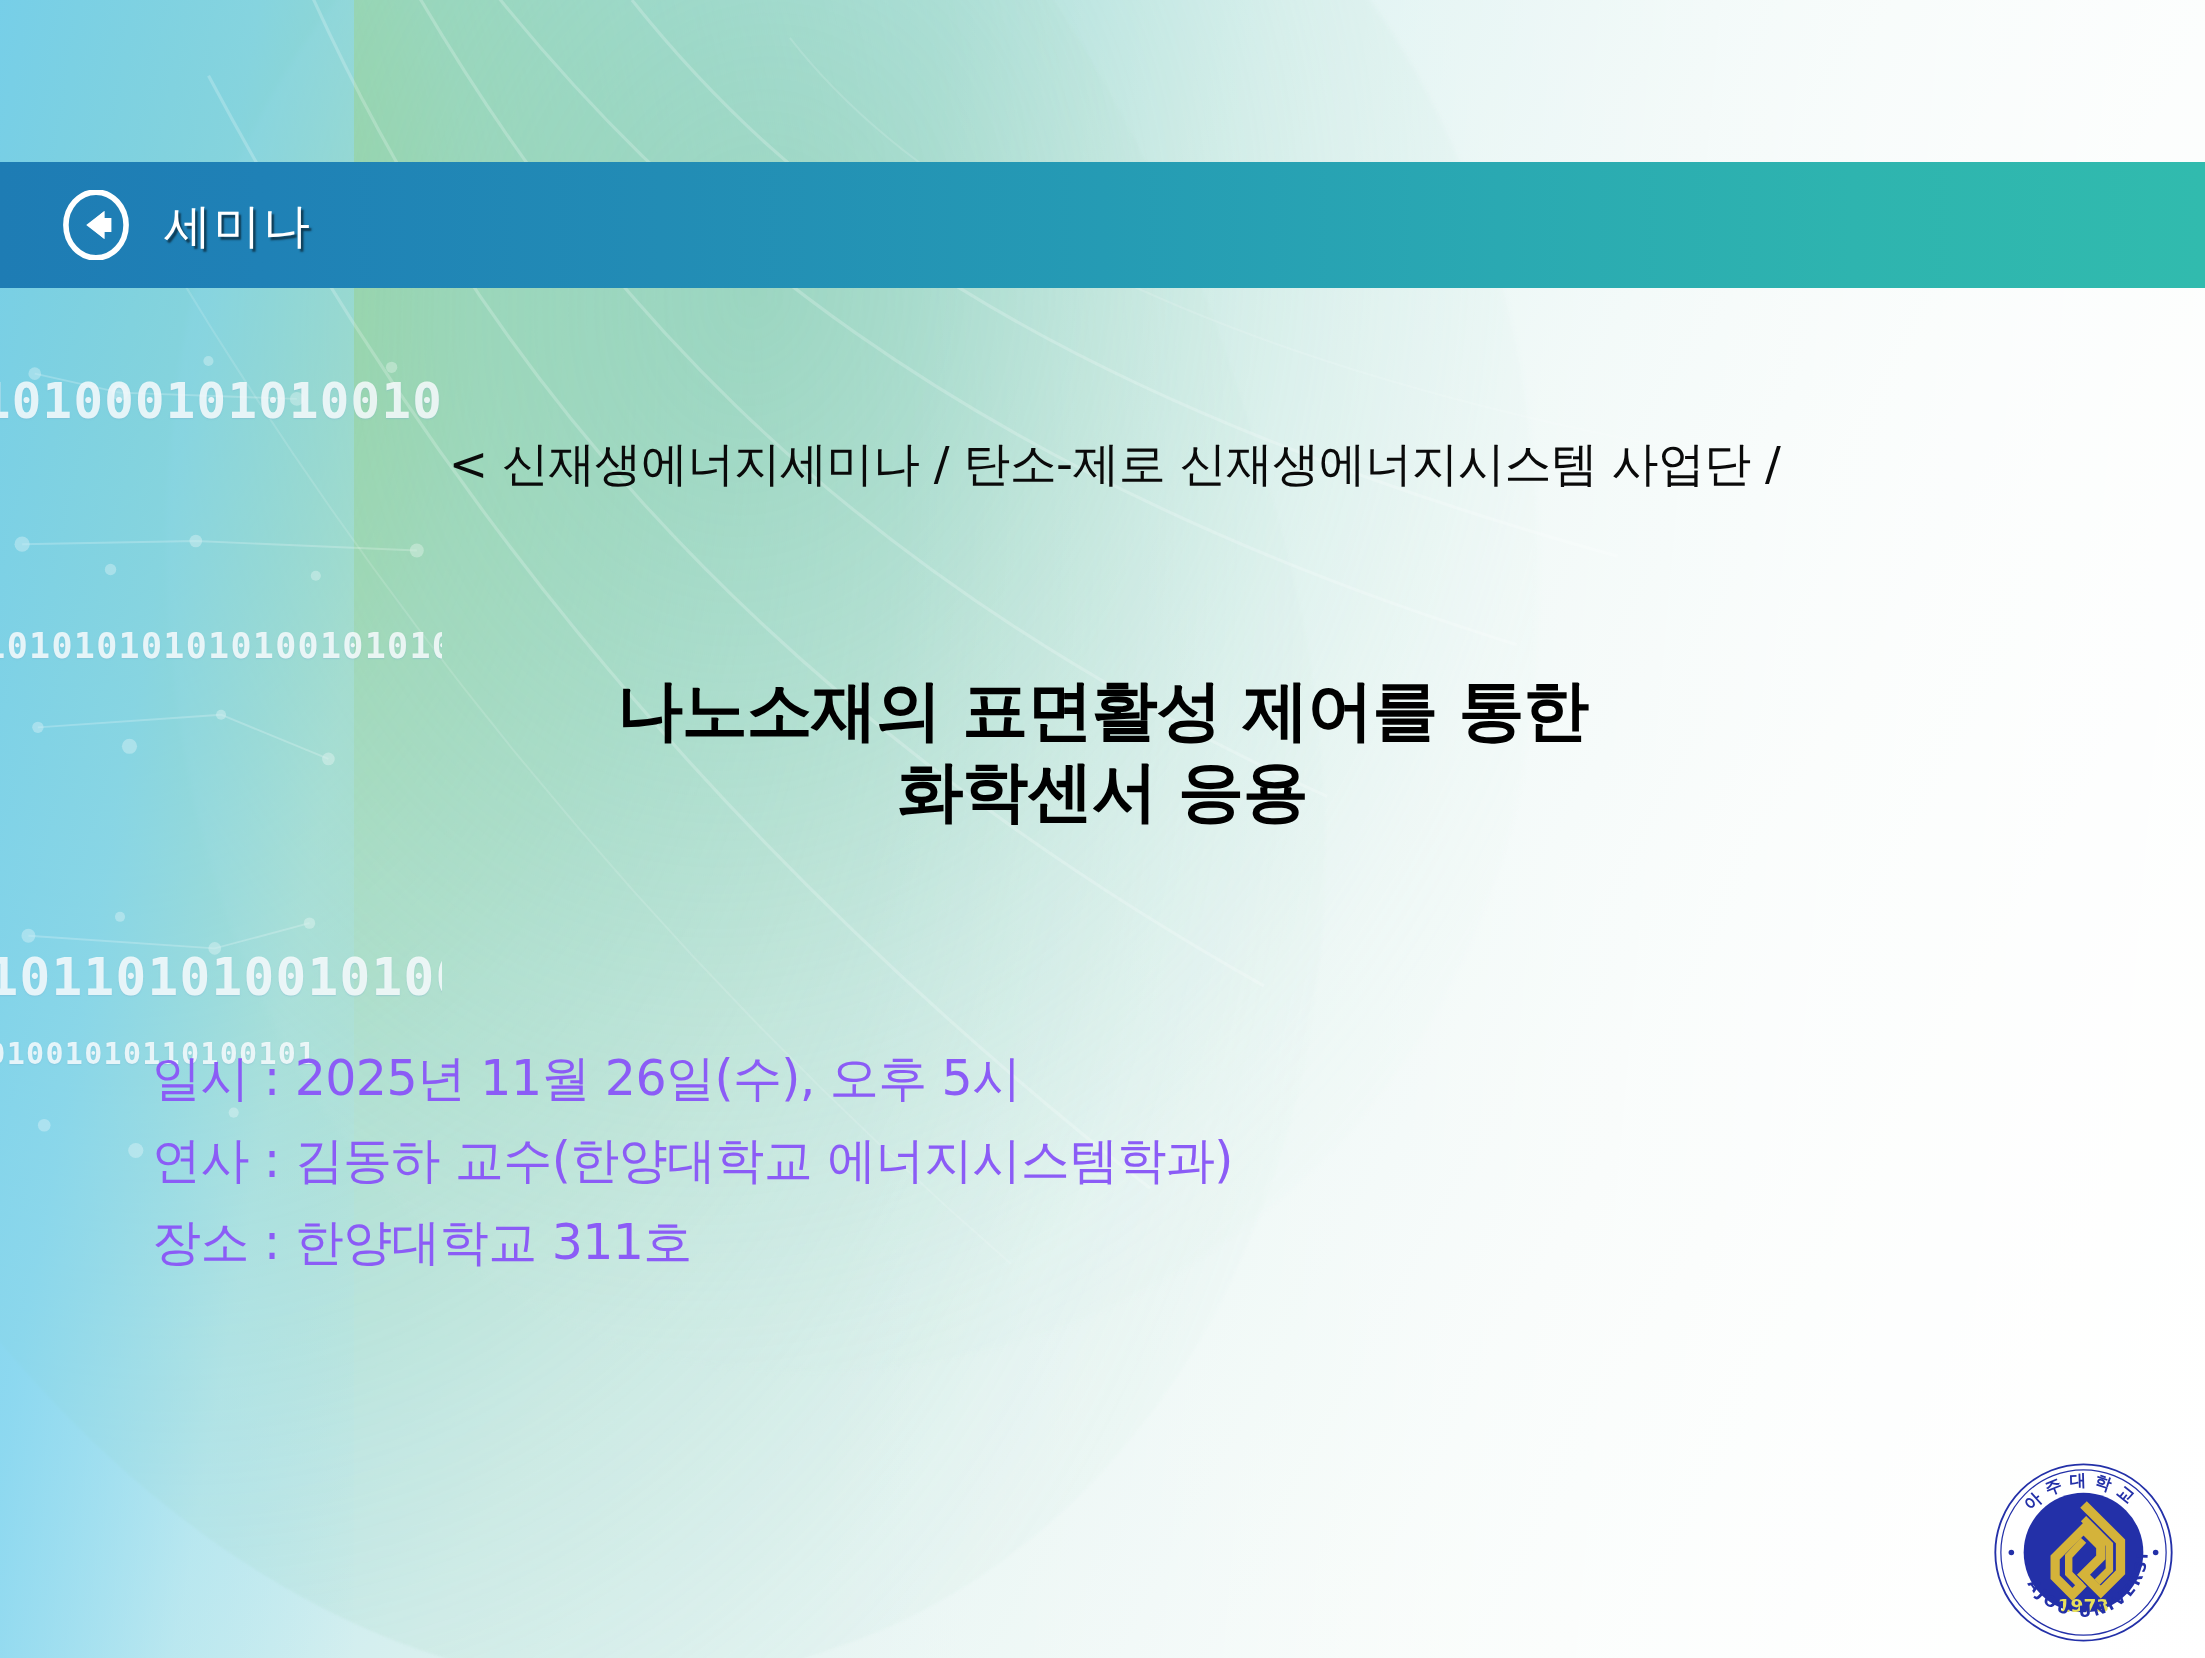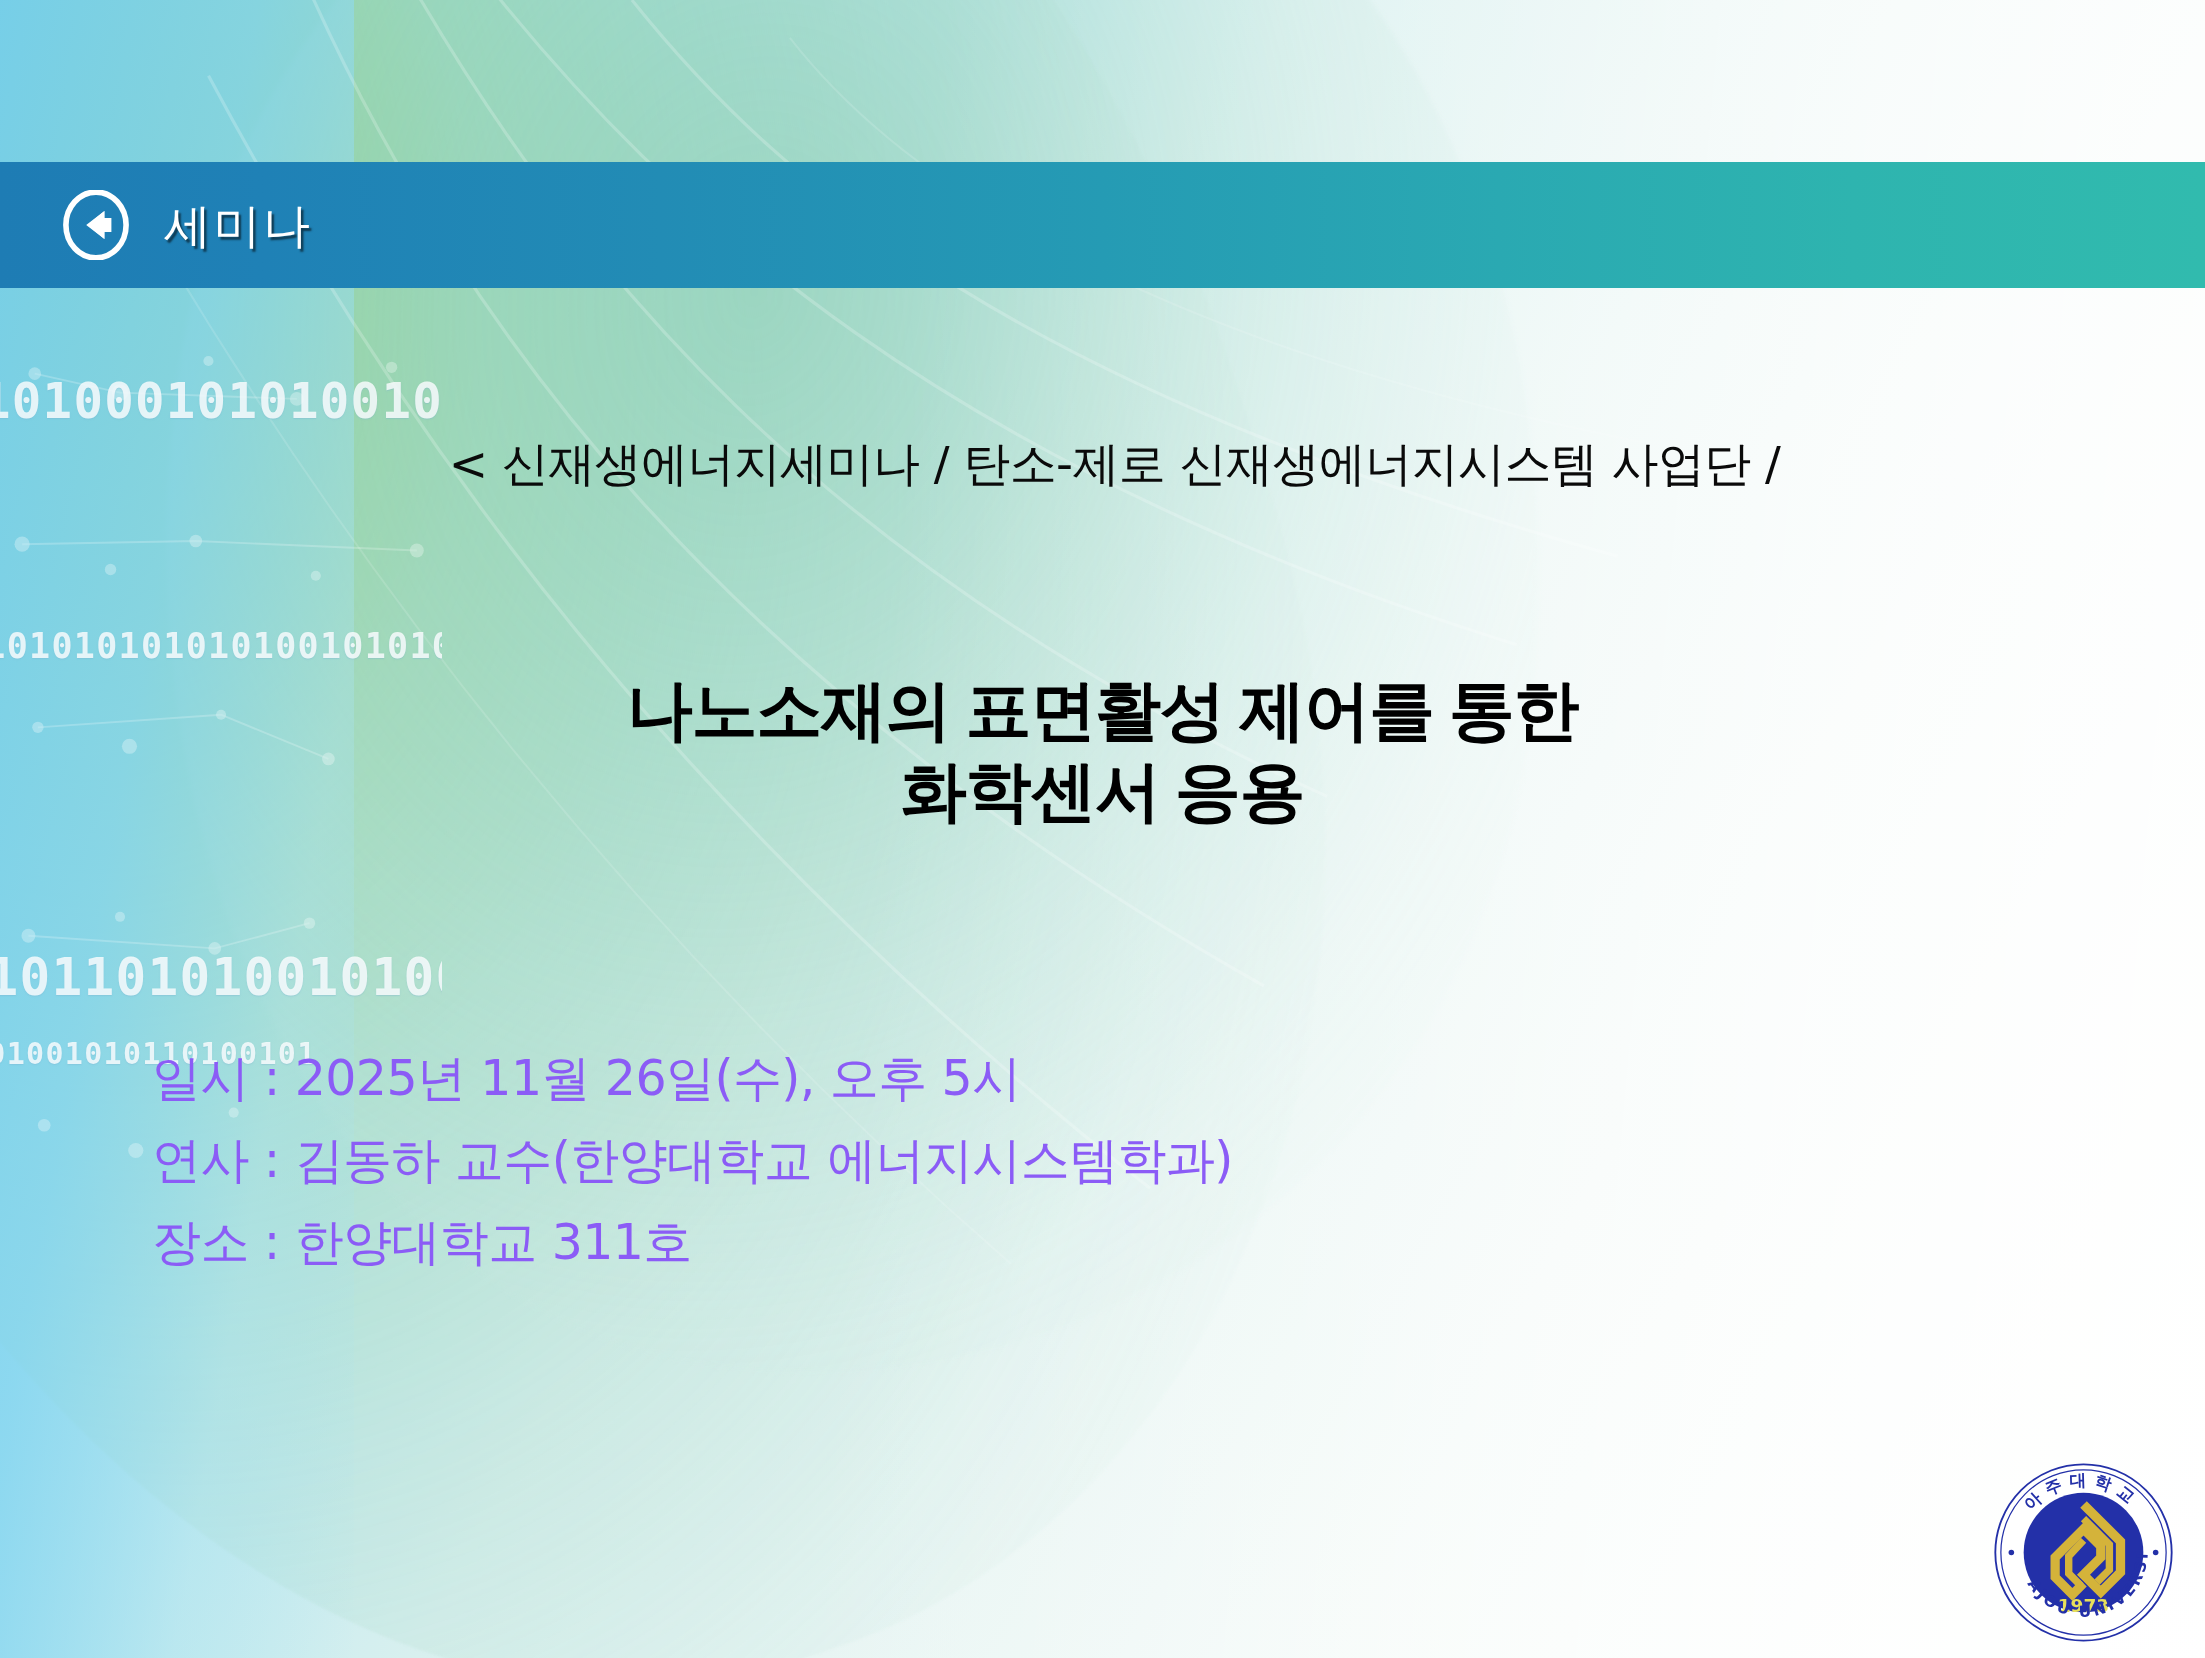--- a/index.html
+++ b/index.html
@@ -198,21 +198,21 @@
     left: 0;
     top: 382px;
     width: 100%;
     text-align: center;
     color: #000000;
     font-size: 66px;
     font-weight: 700;
     line-height: 1.22;
     letter-spacing: -1.3px;
   }
-  .main-title-line { display: block; white-space: nowrap; font-family: Liberation Serif, serif; }
+  .main-title-line { display: block; white-space: nowrap; }
 
   .details {
     position: absolute;
     left: 152px;
     top: 749px;
     width: 1832px;
     color: #8b5cf6;
     font-size: 49px;
     font-weight: 400;
     line-height: 1.67;

